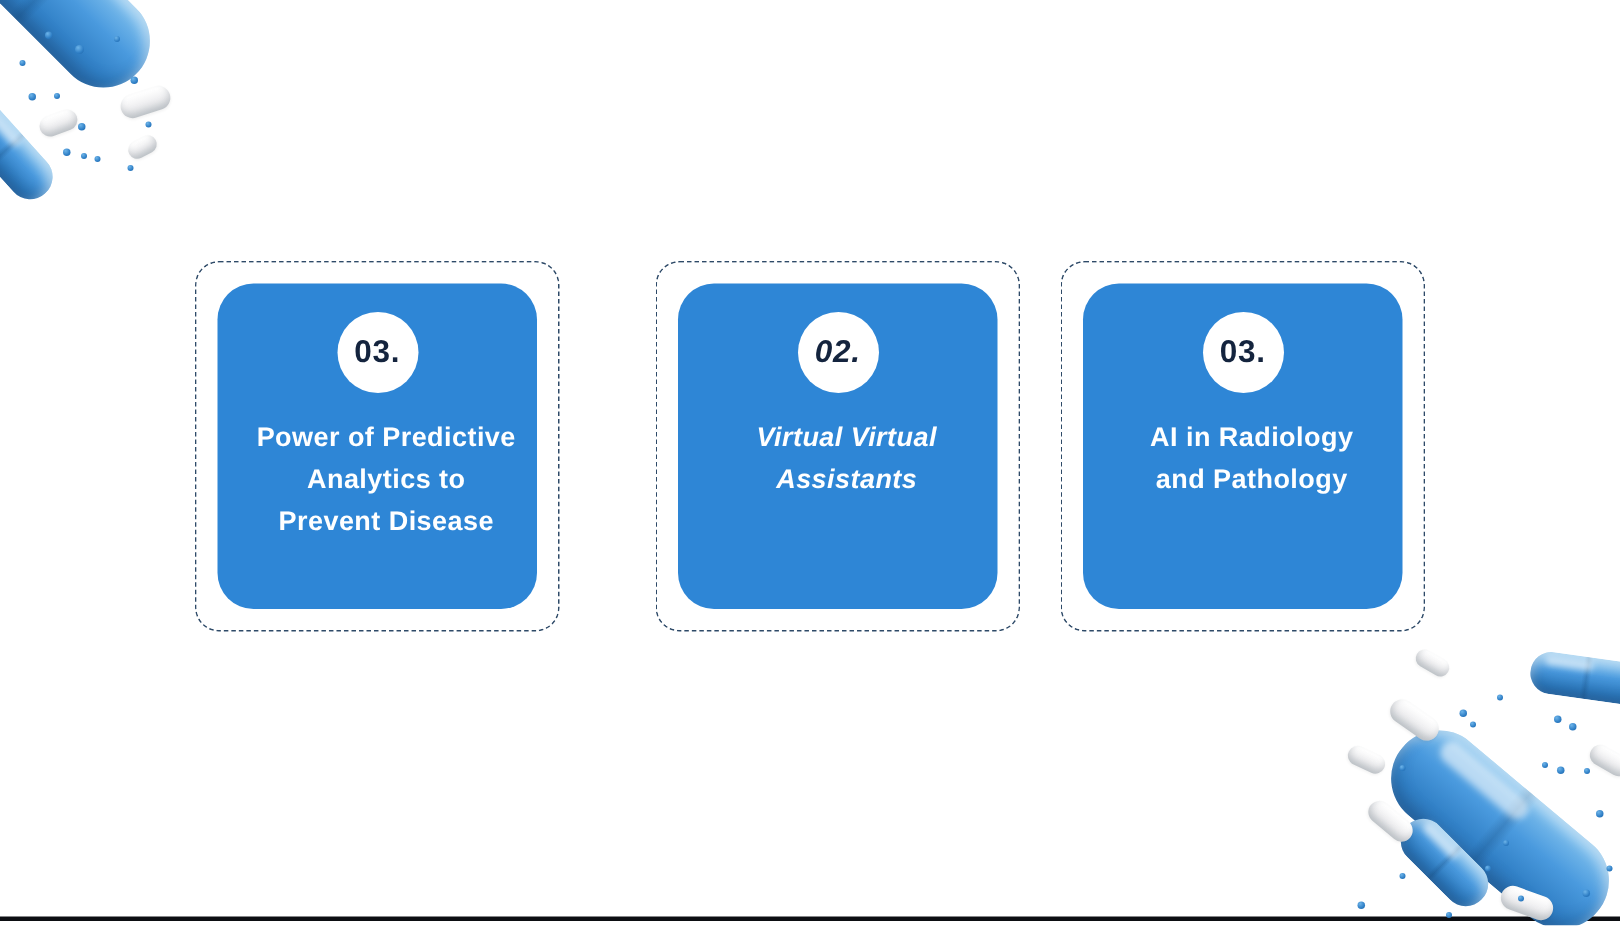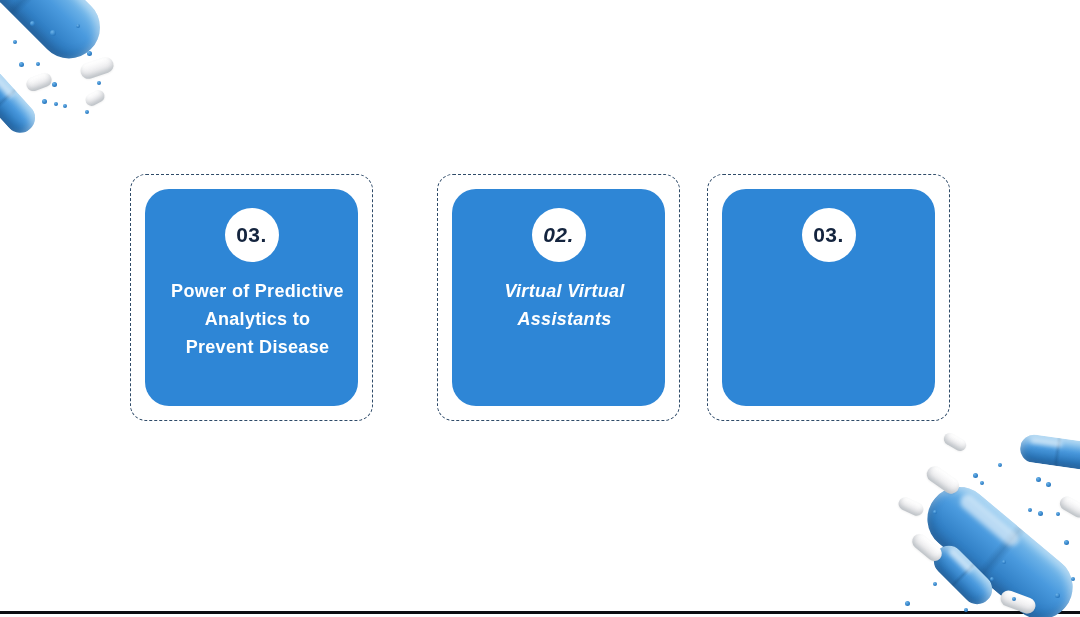--- a/index.html
+++ b/index.html
@@ -177,16 +177,18 @@
       <div class="card-title">Virtual Virtual
 Assistants</div>
     </div>
   </div>
 
   <div class="card" style="left:707px;">
     <div class="card-inner">
       <div class="num-circle">
         <span>03.</span>
       </div>
+      <div class="card-title">AI in Radiology
+and Pathology</div>
     </div>
   </div>
 
 </div>
 
 </body></html>

